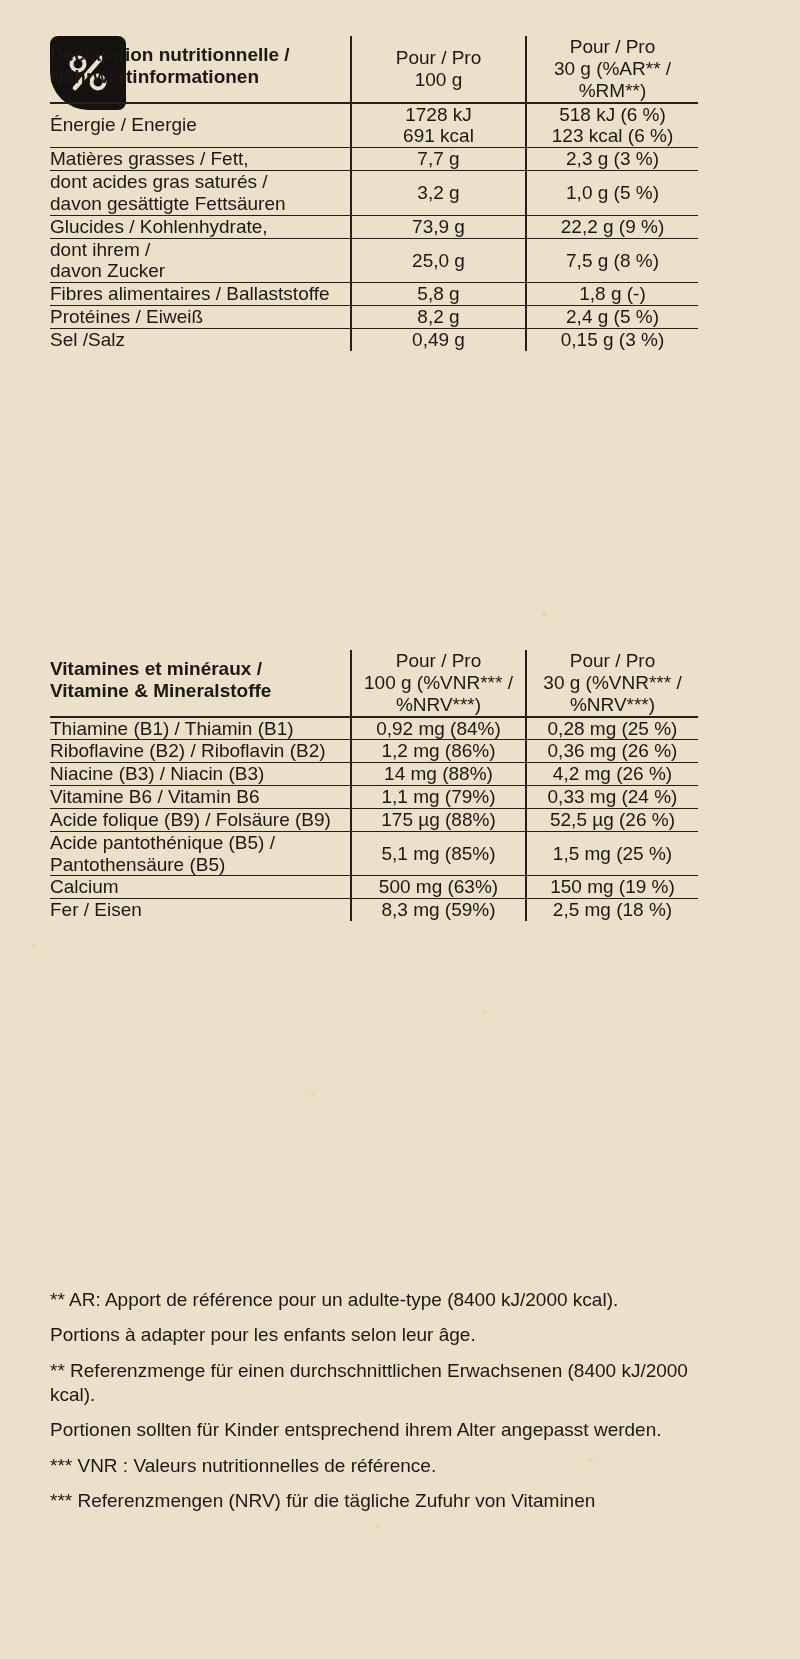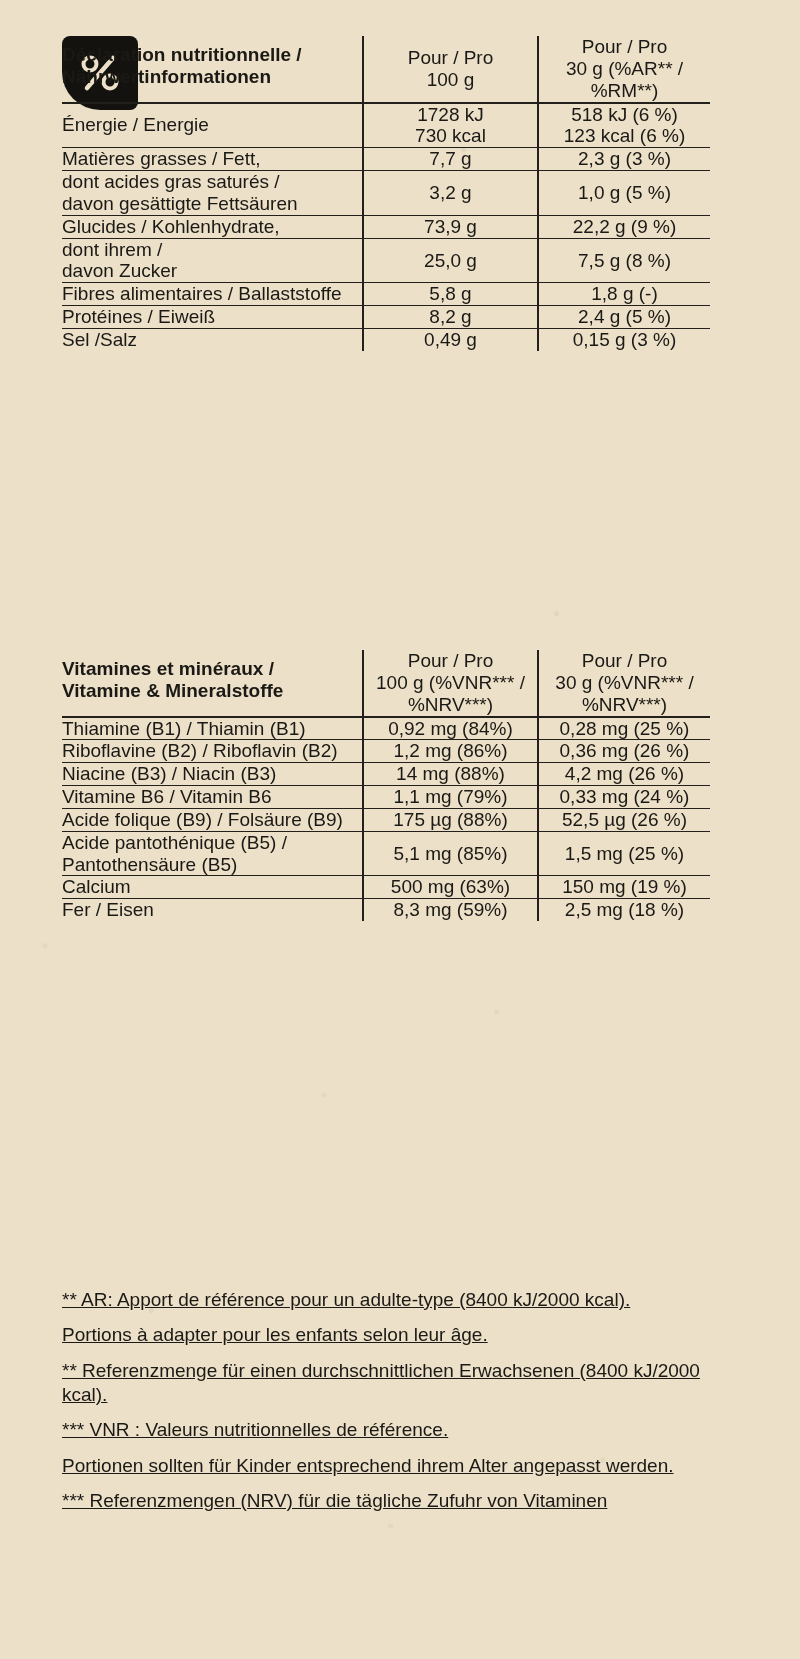--- a/index.html
+++ b/index.html
@@ -28,21 +28,21 @@
       radial-gradient(circle at 47% 66%, rgba(160,140,100,0.10) 0 2px, transparent 3px),
       radial-gradient(circle at 21% 79%, rgba(150,130,95,0.12) 0 2px, transparent 3px),
       radial-gradient(circle at 89% 88%, rgba(160,140,100,0.12) 0 2px, transparent 3px),
       radial-gradient(circle at 57% 92%, rgba(150,130,95,0.10) 0 2px, transparent 3px),
       radial-gradient(circle at 5% 57%, rgba(160,140,100,0.10) 0 2px, transparent 3px),
       radial-gradient(circle at 73% 61%, rgba(150,130,95,0.10) 0 2px, transparent 3px);
     opacity: 0.85;
   }
   .sheet {
     position: absolute;
-    left: 12px; top: 0;
+    left: 0; top: 0;
     width: 664px;
     height: 1659px;
   }
 
   
   .badge {
     position: absolute;
     left: 50px;
     top: 36px;
     width: 76px;
@@ -98,21 +98,20 @@
   }
   .thick-b { border-bottom: 2.2px solid #23201b; }
   .sub { font-size: 18.5px; }
 
   
   .footnotes {
     position: absolute;
     left: 50px;
     top: 1288px;
     width: 660px;
-    text-decoration: underline;
   }
   .footnotes p {
     margin: 0 0 11px 0;
     font-size: 19px;
     line-height: 1.28;
     color: #1b1915;
   }
 </style>
 </head>
 <body>
@@ -145,21 +144,21 @@
         <div>%RM**)</div>
       </td>
     </tr>
 
     <tr>
       <td class="cell-label hline-b">
         <div>Énergie / Energie</div>
       </td>
       <td class="cell-val vline-l hline-b">
         <div>1728 kJ</div>
-        <div>730 kcal</div>
+        <div>691 kcal</div>
       </td>
       <td class="cell-val vline-l hline-b">
         <div>518 kJ (6 %)</div>
         <div>123 kcal (6 %)</div>
       </td>
     </tr>
 
     <tr>
       <td class="cell-label hline-b">
         <div>Matières grasses / Fett,</div>
@@ -282,17 +281,17 @@
       <td class="cell-val vline-l">8,3 mg (59%)</td>
       <td class="cell-val vline-l">2,5 mg (18 %)</td>
     </tr>
   </tbody>
     </table>
 
   <div class="footnotes">
     <p>** AR: Apport de référence pour un adulte-type (8400 kJ/2000 kcal).</p>
     <p>Portions à adapter pour les enfants selon leur âge.</p>
     <p>** Referenzmenge für einen durchschnittlichen Erwachsenen (8400 kJ/2000 kcal).</p>
+    <p>Portionen sollten für Kinder entsprechend ihrem Alter angepasst werden.</p>
     <p>***  VNR : Valeurs nutritionnelles de référence.</p>
-    <p>Portionen sollten für Kinder entsprechend ihrem Alter angepasst werden.</p>
     <p>*** Referenzmengen (NRV) für die tägliche Zufuhr von Vitaminen</p>
   </div>
 </div>
 
 </body></html>

